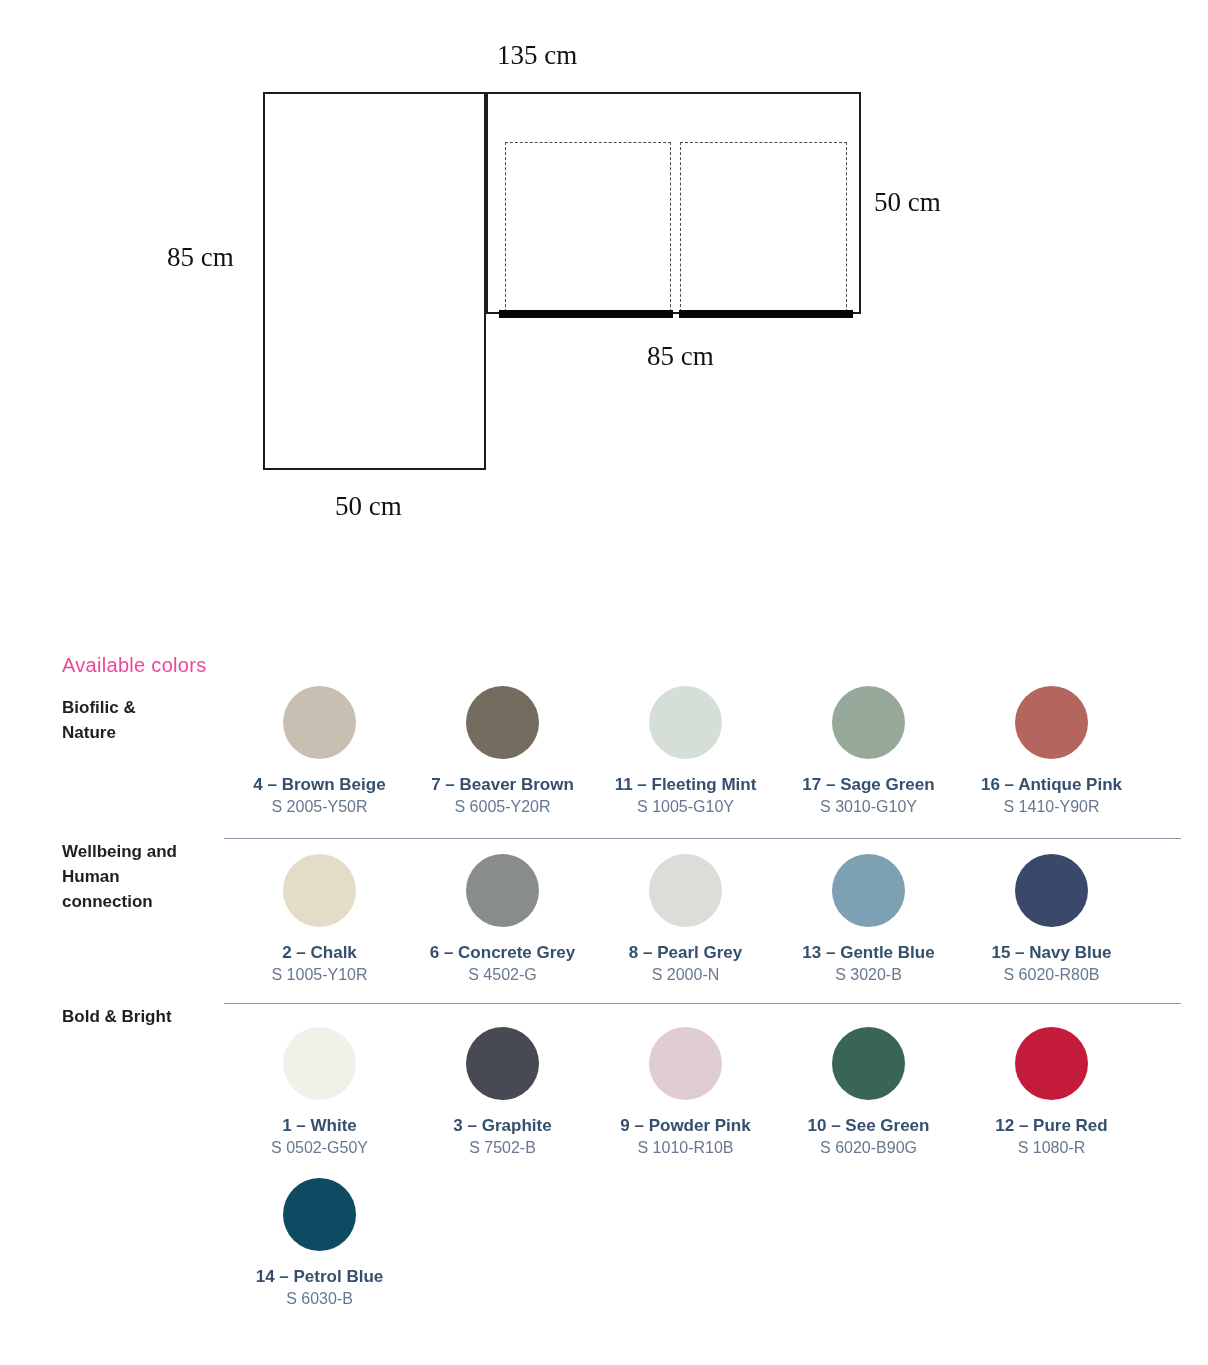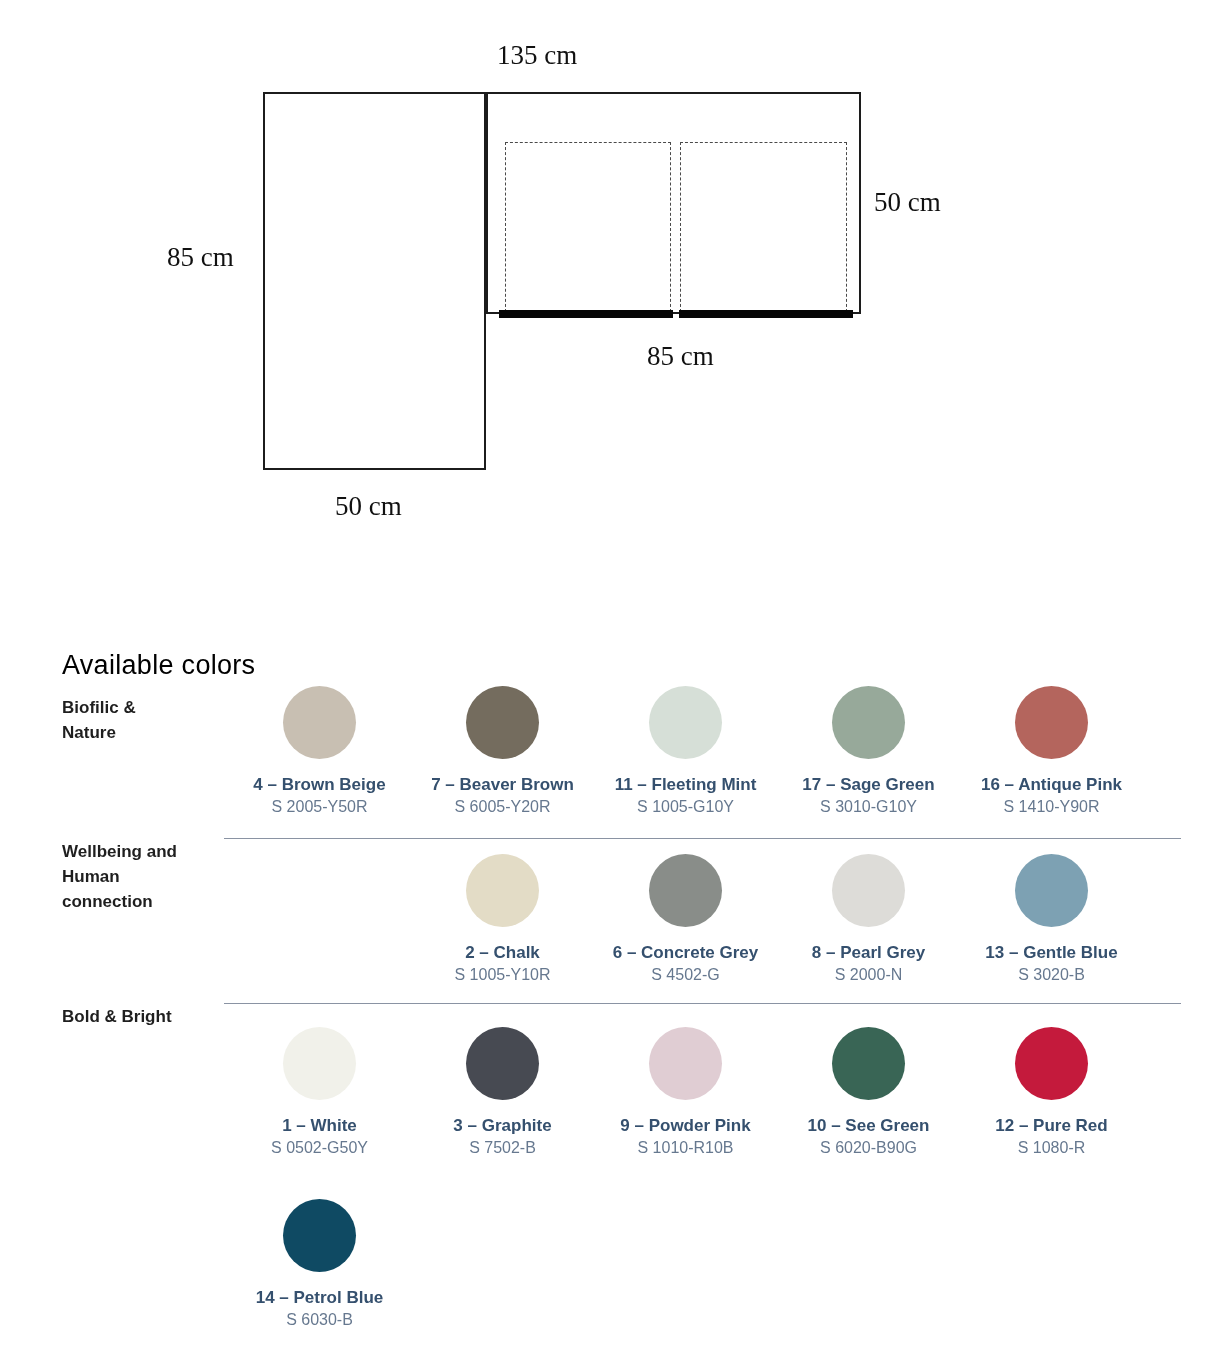--- a/index.html
+++ b/index.html
@@ -42,41 +42,41 @@
   #lbl-bottom { left:335px; top:491px; }
 
   
   :root {
     --name-color:#35506E;
     --code-color:#66788F;
     --divider-color:#8A93A3;
   }
   .colors { padding-left:62px; margin-top:88px; }
   .colors-title {
-    font-size:27px;
+    font-size:20px;
     font-weight:400;
     letter-spacing:0.3px;
-    color:#000000;
+    color:#ec4899;
     line-height:34px;
   }
   .group-row { display:flex; align-items:flex-start; }
   .group-label {
     width:166px;
     font-size:17px;
     font-weight:600;
     line-height:25px;
     color:#1f1f1f;
     padding-right:40px;
   }
   .g0 .group-label { padding-top:13px; }
   .swatch-grid {
     width:915px;
     display:flex;
     flex-wrap:wrap;
-    row-gap:41px;
+    row-gap:20px;
   }
   .g0 .swatch-grid { padding-top:4px; }
   .g1 .swatch-grid { padding-top:15px;justify-content:flex-end; }
   .g2 .swatch-grid { padding-top:23px; }
   .swatch {
     width:183px;
     display:flex;
     flex-direction:column;
     align-items:center;
     text-align:center;
@@ -179,20 +179,25 @@
           <div class="swatch">
             <div class="circle" style="background: rgb(221, 220, 216);"></div>
             <div class="swatch-name">8 – Pearl Grey</div>
             <div class="swatch-code">S 2000-N</div>
           </div>
           <div class="swatch">
             <div class="circle" style="background: rgb(125, 161, 179);"></div>
             <div class="swatch-name">13 – Gentle Blue</div>
             <div class="swatch-code">S 3020-B</div>
           </div>
+          <div class="swatch">
+            <div class="circle" style="background: rgb(57, 72, 107);"></div>
+            <div class="swatch-name">15 – Navy Blue</div>
+            <div class="swatch-code">S 6020-R80B</div>
+          </div>
         </div>
       </div>
       <div class="divider d2"></div>
       <div class="group-row g2">
         <div class="group-label">Bold &amp; Bright</div>
         <div class="swatch-grid">
           <div class="swatch">
             <div class="circle" style="background: rgb(241, 241, 234);"></div>
             <div class="swatch-name">1 – White</div>
             <div class="swatch-code">S 0502-G50Y</div>

